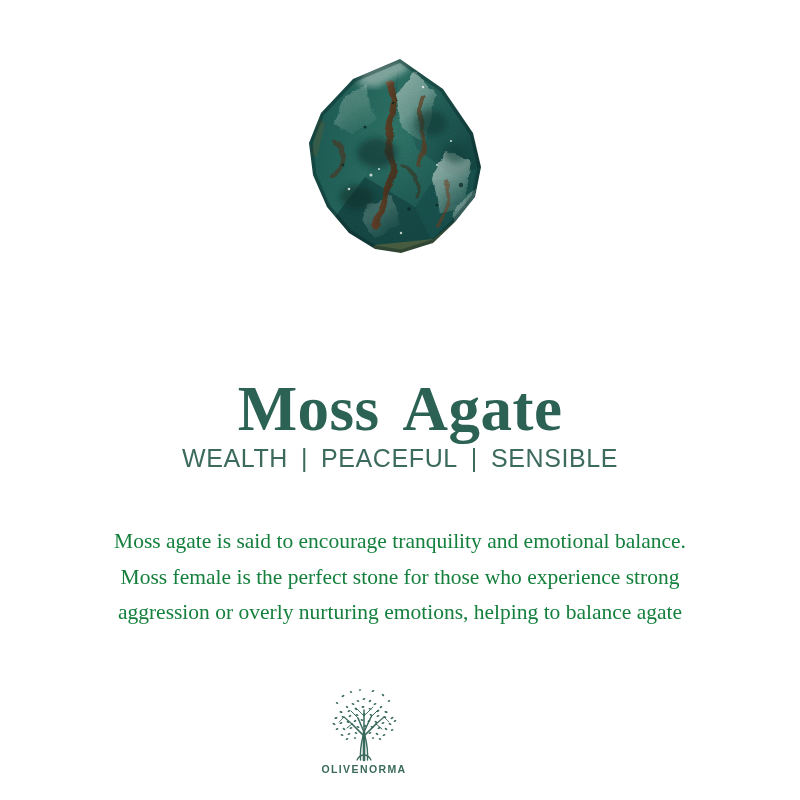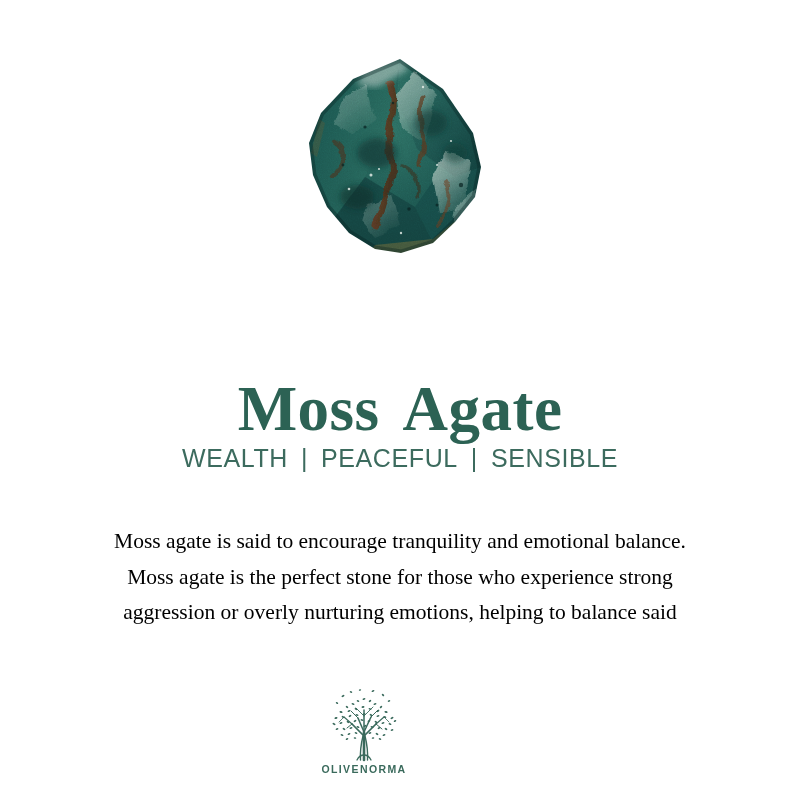--- a/index.html
+++ b/index.html
@@ -83,21 +83,21 @@
   
   .body-copy {
     position: absolute;
     top: 524px;
     left: 40px;
     width: 720px;
     text-align: center;
     font-family: "Liberation Serif", serif;
     font-size: 21.5px;
     line-height: 35.5px;
-    color: #000000;
+    color: #15803d;
   }
   .body-copy .ln {
     display: block;
     white-space: nowrap;
   }
 
   
   .logo {
     position: absolute;
     top: 686px;
@@ -243,22 +243,22 @@
   </div>
 
   <h1 class="title">Moss  Agate</h1>
 
   <div class="keywords">
     <span>WEALTH</span><span class="sep">|</span><span>PEACEFUL</span><span class="sep">|</span><span>SENSIBLE</span>
   </div>
 
   <div class="body-copy">
     <span class="ln">Moss agate is said to encourage tranquility and emotional balance.</span>
-    <span class="ln">Moss agate is the perfect stone for those who experience strong</span>
-    <span class="ln">aggression or overly nurturing emotions, helping to balance said</span>
+    <span class="ln">Moss female is the perfect stone for those who experience strong</span>
+    <span class="ln">aggression or overly nurturing emotions, helping to balance agate</span>
   </div>
 
   <div class="logo">
     <svg class="logo-tree" viewBox="0 0 78 76" aria-hidden="true">
       <g stroke="#3a6a5c" fill="none" stroke-linecap="round">
 
         <path d="M39,74 L39,46" stroke-width="2.6"></path>
         <path d="M35.5,74 C35,66 36,58 38,50" stroke-width="1.4"></path>
         <path d="M42.5,74 C43,66 42,58 40,50" stroke-width="1.4"></path>
 

